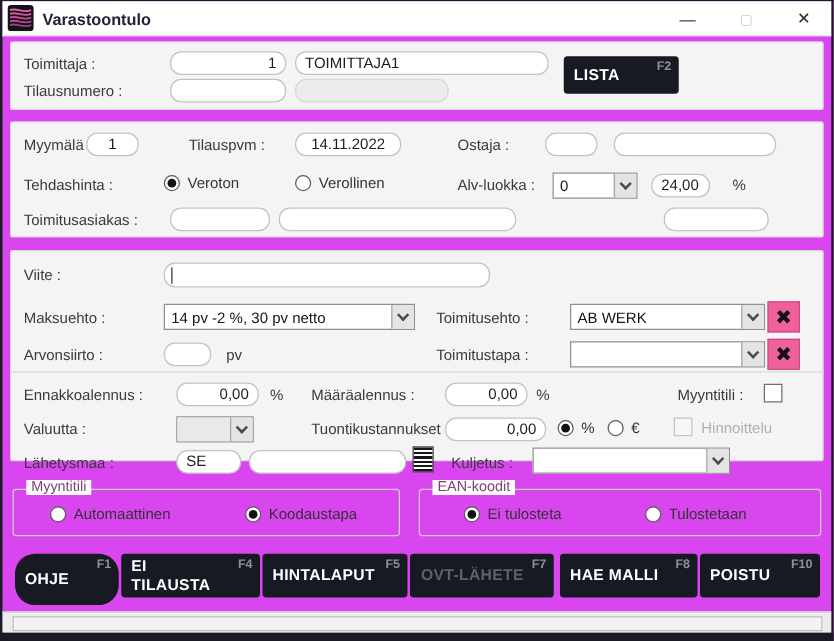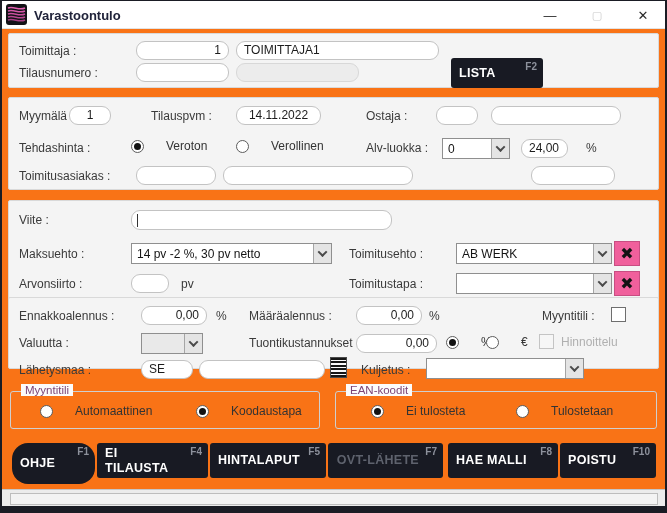--- a/index.html
+++ b/index.html
@@ -1,18 +1,18 @@
 <!DOCTYPE html>
 <html><head>
 <meta charset="utf-8">
 <style>
   html,body{margin:0;padding:0;background:#555;}
   *{box-sizing:border-box;}
   .window{
-    position:relative;width:667px;height:513px;background:#f97316;
+    position:relative;width:667px;height:513px;background:#d946ef;
     font-family:"Liberation Sans","DejaVu Sans",sans-serif;overflow:hidden;
   }
   .frame{position:absolute;background:#1a1c24;}
   .f-top{left:0;top:0;width:667px;height:1px;}
   .f-left{left:0;top:0;width:2px;height:513px;}
   .f-right{left:665px;top:0;width:2px;height:513px;}
   .f-bottom{left:0;top:506px;width:667px;height:7px;}
 
   .titlebar{position:absolute;left:2px;top:1px;width:663px;height:28px;background:#ffffff;border-bottom:1px solid #e3e3e3;}
   .app-icon{position:absolute;left:4px;top:3px;width:21px;height:21px;}
@@ -29,21 +29,21 @@
   .fld.center{text-align:center;padding:0 2px;}
   .fld.dis{background:#ececec;border-color:#d8d8d8;}
   .caret{position:absolute;left:5px;top:3px;width:1px;height:13px;background:#333;}
 
   .combo{position:absolute;height:21px;background:#fff;border:1px solid #8f8f8f;display:flex;align-items:stretch;font-size:12px;color:#141414;}
   .combo .val{flex:1;padding:1px 5px 0 5px;line-height:19px;white-space:nowrap;overflow:hidden;}
   .combo .btn{width:18px;background:#e4e4e4;border-left:1px solid #a5a5a5;display:flex;align-items:center;justify-content:center;flex:none;}
   .chev{width:7px;height:7px;border-left:2px solid #4a4a4a;border-bottom:2px solid #4a4a4a;transform:rotate(-45deg) translate(1px,-1px);}
   .combo.dis .val{background:#e9e9e9;color:#7a7a7a;}
 
-  .radio{position:absolute;display:flex;align-items:center;gap:22px;font-size:12px;color:#333;white-space:nowrap;}
+  .radio{position:absolute;display:flex;align-items:center;gap:6px;font-size:12px;color:#333;white-space:nowrap;}
   .radio .dot{width:13px;height:13px;border-radius:50%;border:1px solid #5c5c5c;background:#fff;position:relative;flex:none;}
   .radio.sel .dot::after{content:"";position:absolute;left:2px;top:2px;right:2px;bottom:2px;border-radius:50%;background:#121212;}
 
   .check{position:absolute;width:15px;height:15px;border:1px solid #6e6e6e;background:#fff;}
   .chklbl{position:absolute;display:flex;align-items:center;gap:7px;font-size:12px;color:#b0b0b0;white-space:nowrap;}
   .chklbl .box{width:15px;height:15px;border:1px solid #c4c4c4;background:#f6f6f6;flex:none;}
 
   .dbtn{position:absolute;background:#181a23;border-radius:3px;color:#fff;display:flex;align-items:center;padding:2px 24px 2px 8px;}
   .dbtn .bl{font-weight:bold;font-size:12.5px;letter-spacing:.3px;line-height:1.18;}
   .dbtn .fk{position:absolute;top:3px;right:6px;font-size:10px;font-weight:bold;color:#8d919c;}
@@ -90,21 +90,21 @@
       </div>
   </div>
 
   <div class="sect" style="top:33px;height:55px;">
     <span class="lbl" style="left:10px;top:10px;">Toimittaja :</span>
     <div class="fld right" style="left:127px;top:7px;width:93px;">1</div>
     <div class="fld" style="left:227px;top:7px;width:203px;">TOIMITTAJA1</div>
     <span class="lbl" style="left:10px;top:32px;">Tilausnumero :</span>
     <div class="fld" style="left:127px;top:29px;width:93px;"></div>
     <div class="fld dis" style="left:227px;top:29px;width:123px;"></div>
-    <div class="dbtn" style="left:442px;top:24px;width:92px;height:30px;">
+    <div class="dbtn" style="left:442px;top:11px;width:92px;height:30px;">
       <span class="bl">LISTA</span>
       <span class="fk">F2</span>
     </div>
   </div>
 
   <div class="sect" style="top:97px;height:93px;">
     <span class="lbl" style="left:10px;top:11px;">Myymälä :</span>
     <div class="fld center" style="left:60px;top:8px;width:42px;">1</div>
     <span class="lbl" style="left:142px;top:11px;">Tilauspvm :</span>
     <div class="fld center" style="left:227px;top:8px;width:85px;">14.11.2022</div>

